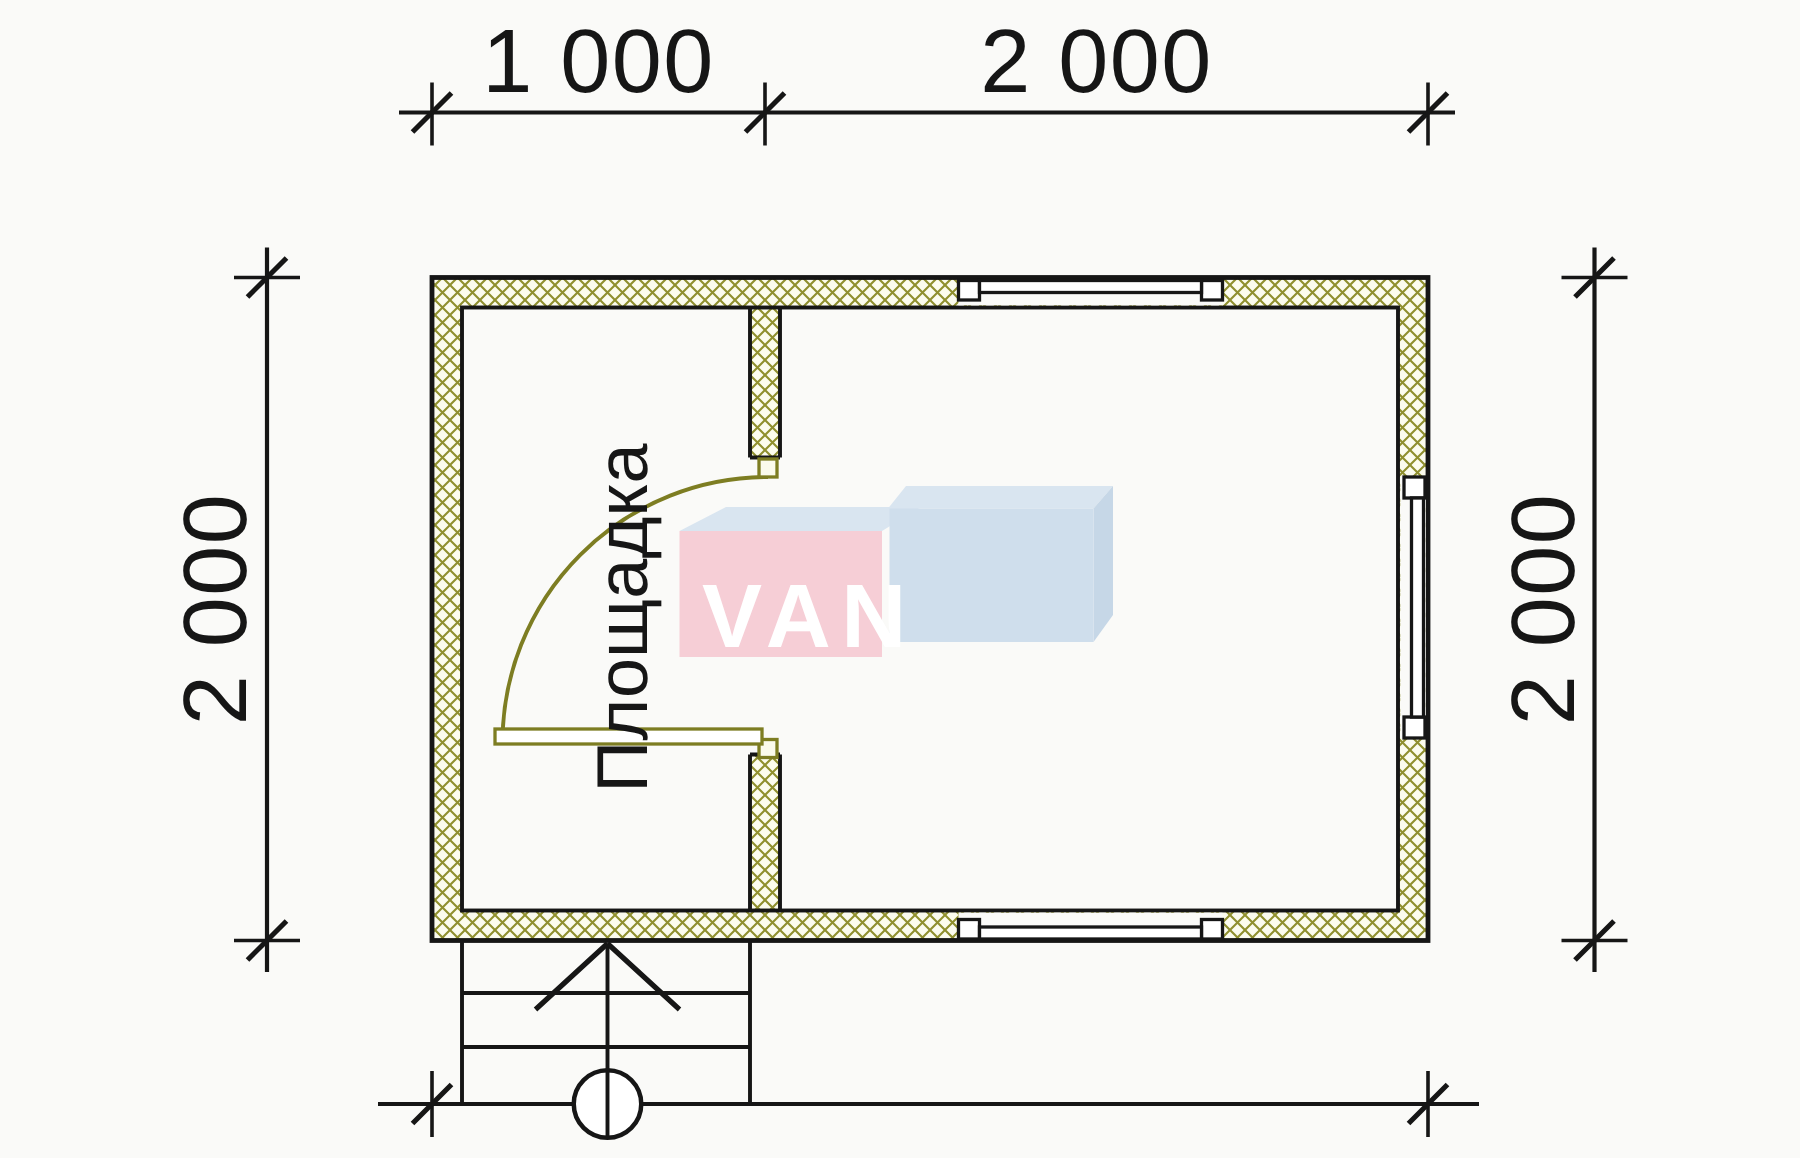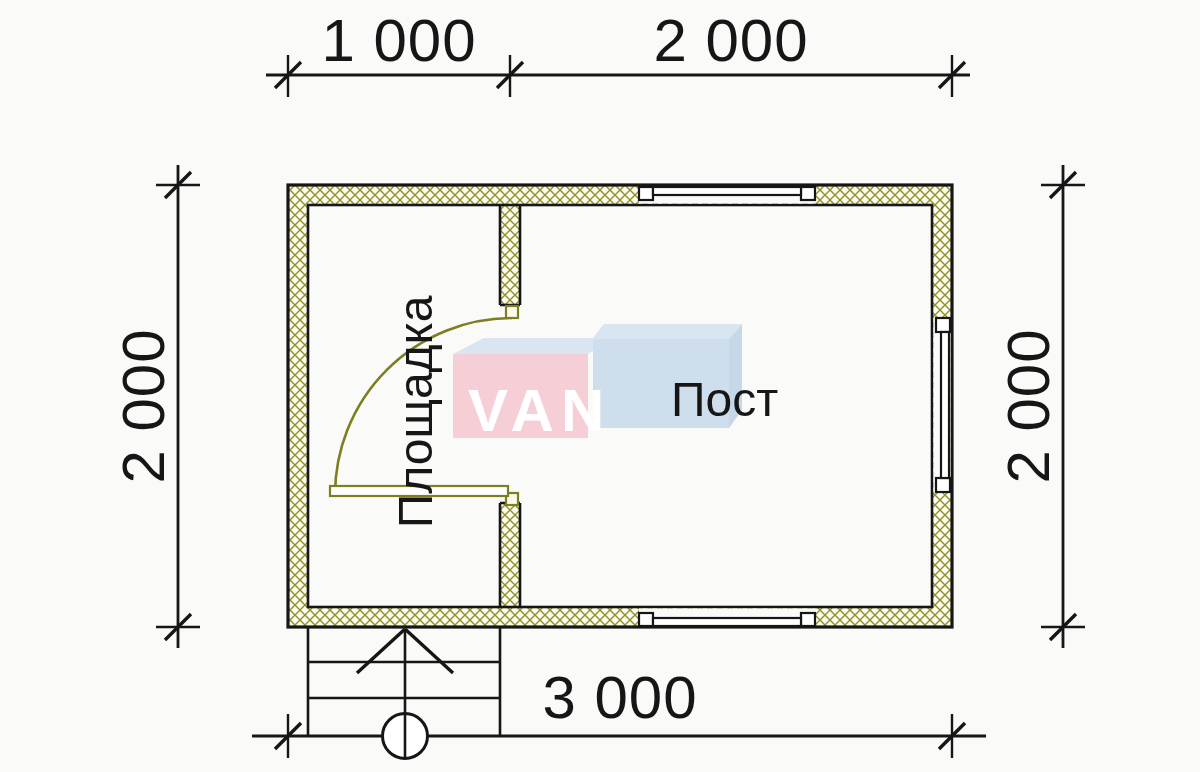--- a/index.html
+++ b/index.html
@@ -123,19 +123,17 @@
       <circle class="circle-marker" cx="405" cy="736" r="22.5"></circle>
       <path class="ln" d="M405 629 V758"></path>
       <path class="slash" d="M405 629 L357 673 M405 629 L453 673"></path>
     </g>
   </svg>
 
   <div class="lbl dim-lbl" style="left:288px;top:11px;width:222px;">1 000</div>
   <div class="lbl dim-lbl" style="left:510px;top:11px;width:442px;">2 000</div>
   <div class="lbl dim-lbl rot" style="left:144px;top:406px;">2 000</div>
   <div class="lbl dim-lbl rot" style="left:1029px;top:406px;">2 000</div>
-  <div class="lbl dim-lbl" style="left:288px;top:668px;width:664px;">3 000</div>
 
   <div class="lbl logo-lbl" style="left:468px;top:381px;font-size:60px;">VAN</div>
 
   <div class="lbl room-lbl rot" style="left:416px;top:412px;">Площадка</div>
-  <div class="lbl room-lbl" style="left:671px;top:376px;">Пост</div>
 </div>
 
 </body></html>

